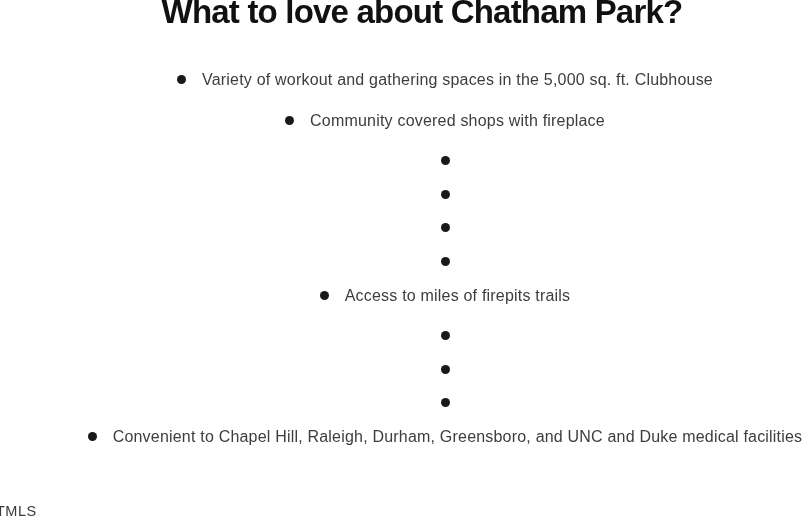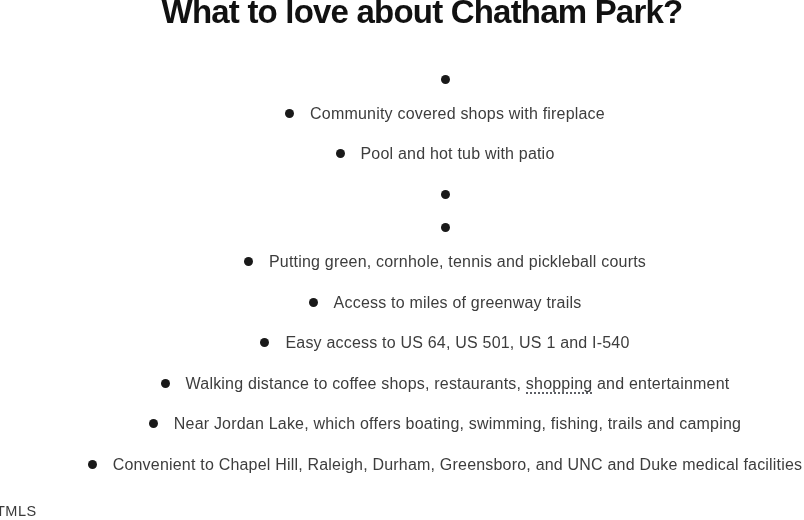--- a/index.html
+++ b/index.html
@@ -77,63 +77,59 @@
 <body>
 
 <div>
 
   <h1 class="page-title">What to love about Chatham Park?</h1>
 
   <ul class="amenities">
 
     <li>
       <span class="dot"></span>
+      <span class="txt">Variety of workout and gathering spaces in the 5,000 sq. ft. Clubhouse</span>
     </li>
 
     <li>
       <span class="dot"></span>
       <span class="txt">Community covered shops with fireplace</span>
-    </li>
-
-    <li>
-      <span class="dot"></span>
-      <span class="txt">Pool and hot tub with patio</span>
     </li>
 
     <li>
       <span class="dot"></span>
     </li>
 
     <li>
       <span class="dot"></span>
     </li>
 
     <li>
       <span class="dot"></span>
-      <span class="txt">Putting green, cornhole, tennis and pickleball courts</span>
     </li>
 
     <li>
       <span class="dot"></span>
-      <span class="txt">Access to miles of greenway trails</span>
     </li>
 
     <li>
       <span class="dot"></span>
-      <span class="txt">Easy access to US 64, US 501, US 1 and I-540</span>
+      <span class="txt">Access to miles of firepits trails</span>
     </li>
 
     <li>
       <span class="dot"></span>
-      <span class="txt"><span>Walking distance to coffee shops, restaurants, </span><span class="dotted-term">shopping</span><span> and entertainment</span></span>
     </li>
 
     <li>
       <span class="dot"></span>
-      <span class="txt">Near Jordan Lake, which offers boating, swimming, fishing, trails and camping</span>
+    </li>
+
+    <li>
+      <span class="dot"></span>
     </li>
 
     <li>
       <span class="dot"></span>
       <span class="txt">Convenient to Chapel Hill, Raleigh, Durham, Greensboro, and UNC and Duke medical facilities</span>
     </li>
 
   </ul>
 
   <div class="watermark">TMLS</div>

